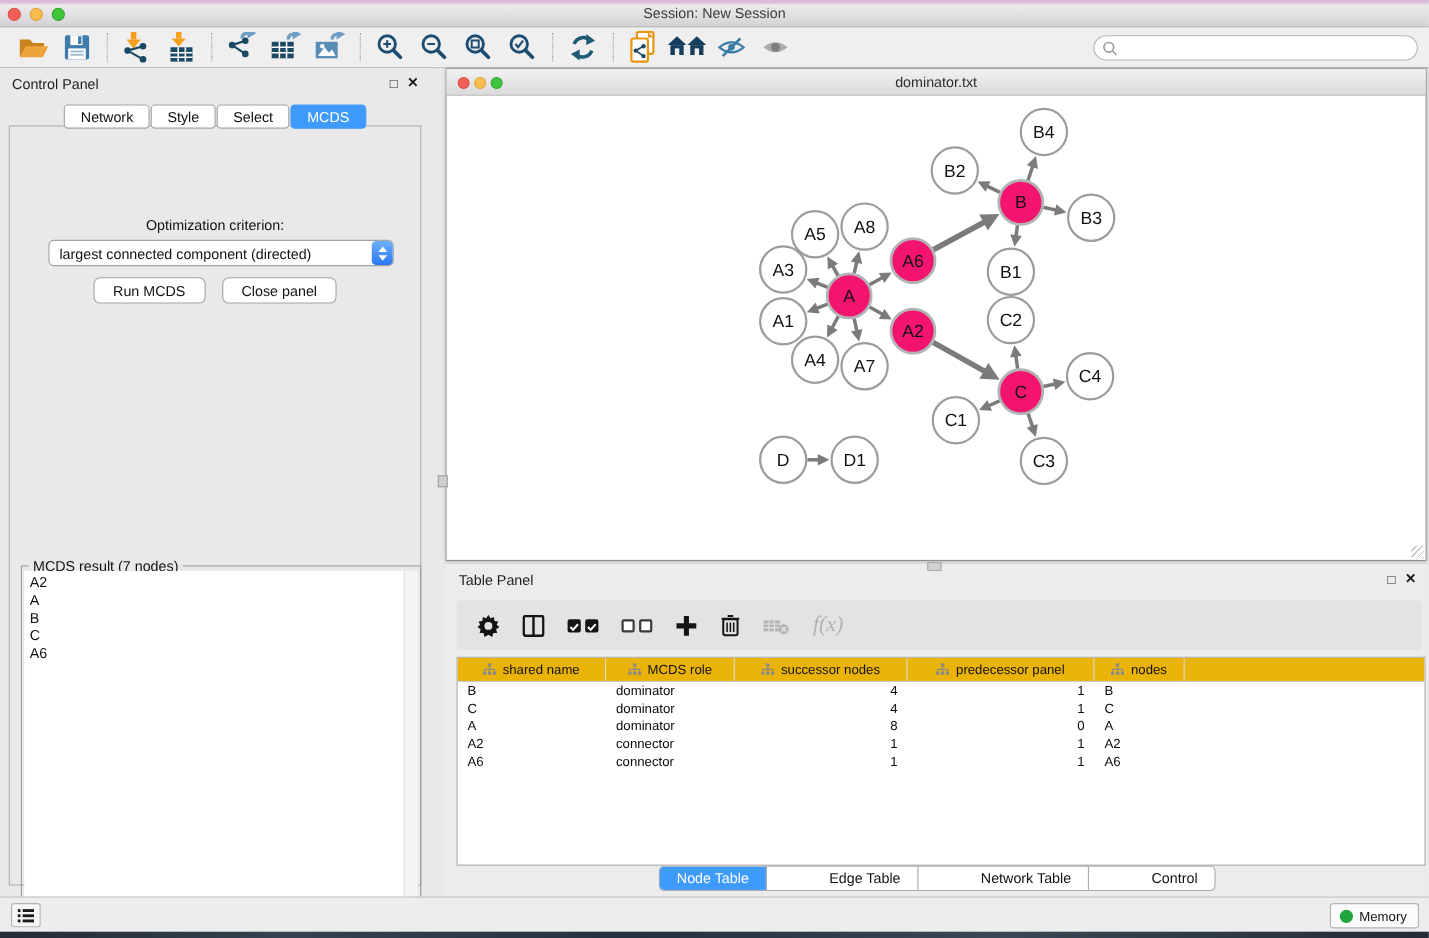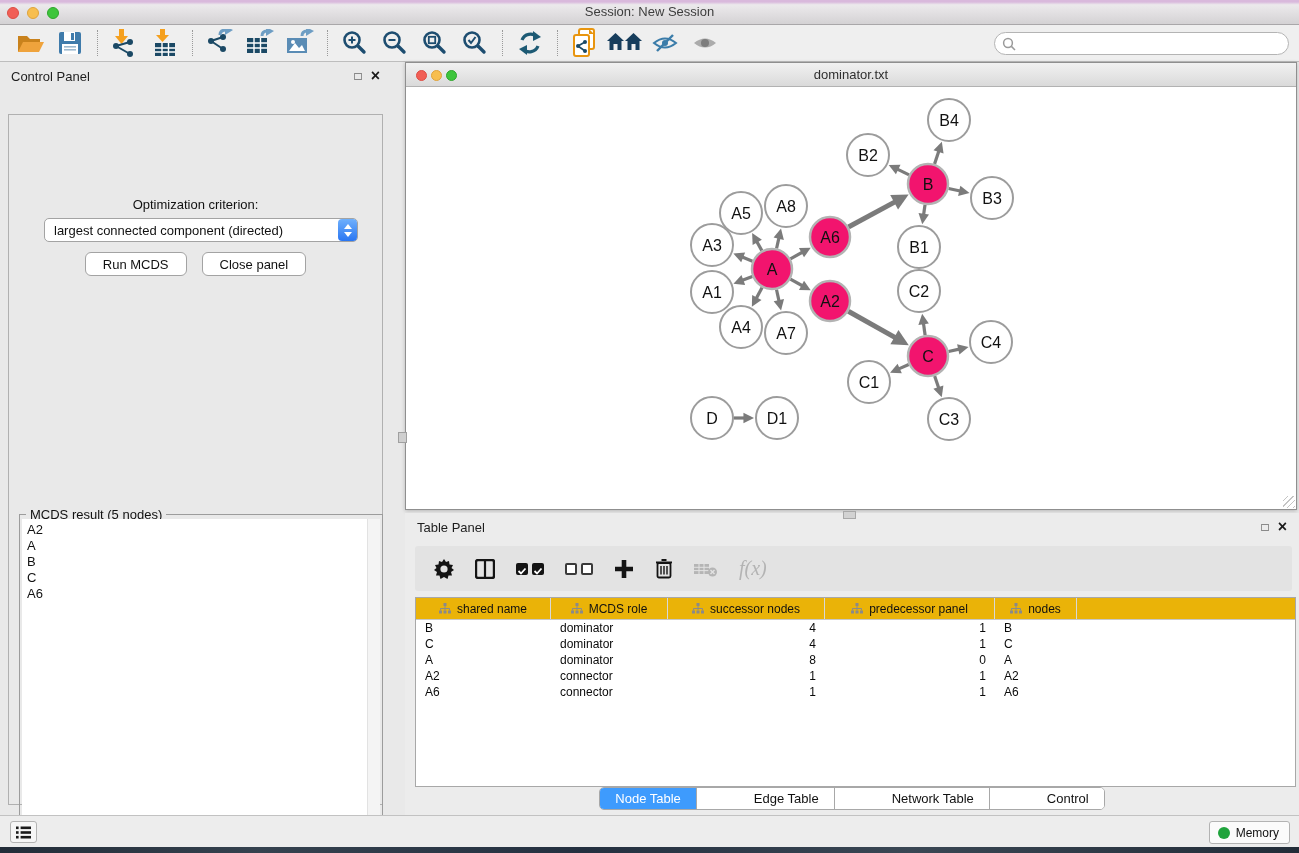--- a/index.html
+++ b/index.html
@@ -278,35 +278,41 @@
 </div>
 
 <div class="cp">
   <div class="cp-header">
     <span>Control Panel</span>
     <span class="panel-icons">
       <span class="pf-icon">□</span>
       <span class="px-icon">×</span>
     </span>
   </div>
+  <div class="cp-tabs">
+      <div class="cp-tab">Network</div>
+      <div class="cp-tab">Style</div>
+      <div class="cp-tab">Select</div>
+      <div class="cp-tab active">MCDS</div>
+    </div>
   <div class="cp-body">
     <div class="opt-label">Optimization criterion:</div>
     <div class="criterion">
       <span class="val">largest connected component (directed)</span>
       <span class="stepper">
           <span class="up"></span>
           <span class="down"></span>
         </span>
     </div>
     <div class="cp-buttons">
       <div class="btn">Run MCDS</div>
       <div class="btn">Close panel</div>
     </div>
     <div class="fieldset">
-      <span class="legend">MCDS result (5 nodes)</span>
+      <span class="legend">MCDS result (7 nodes)</span>
       <div class="result-box">
         <div class="result-list">
             <div class="result-item">A2</div>
             <div class="result-item">A</div>
             <div class="result-item">B</div>
             <div class="result-item">C</div>
             <div class="result-item">A6</div>
           </div>
         <div class="result-scroll"></div>
       </div>

